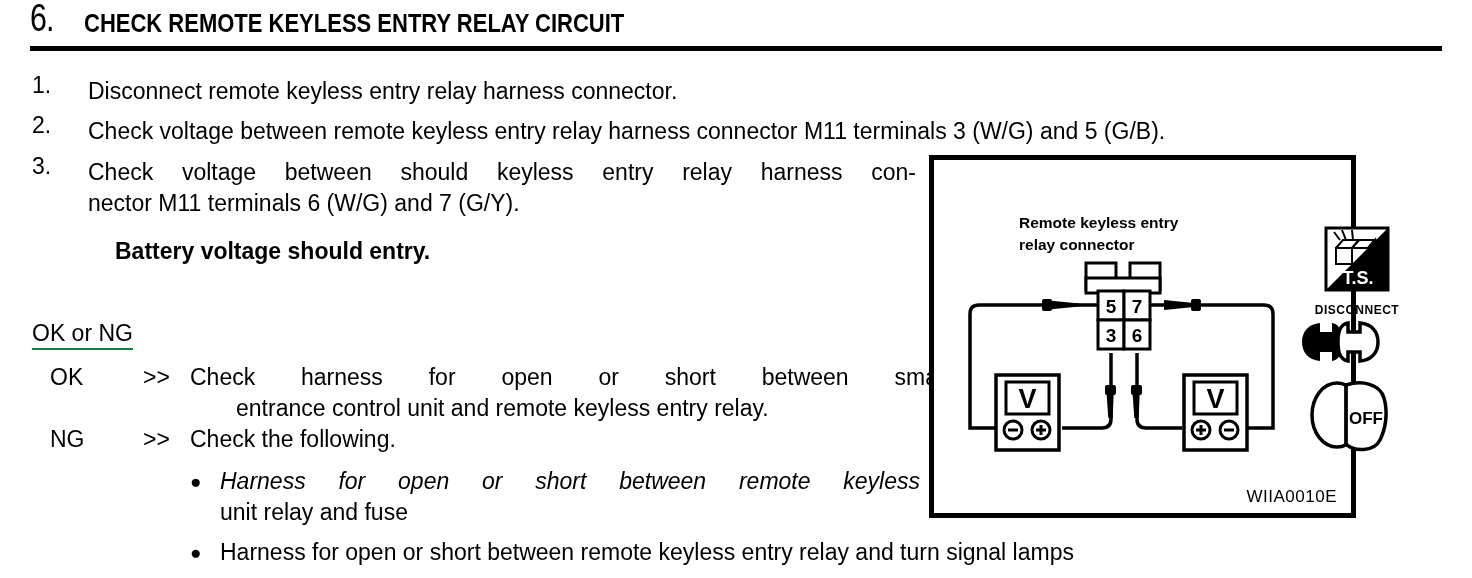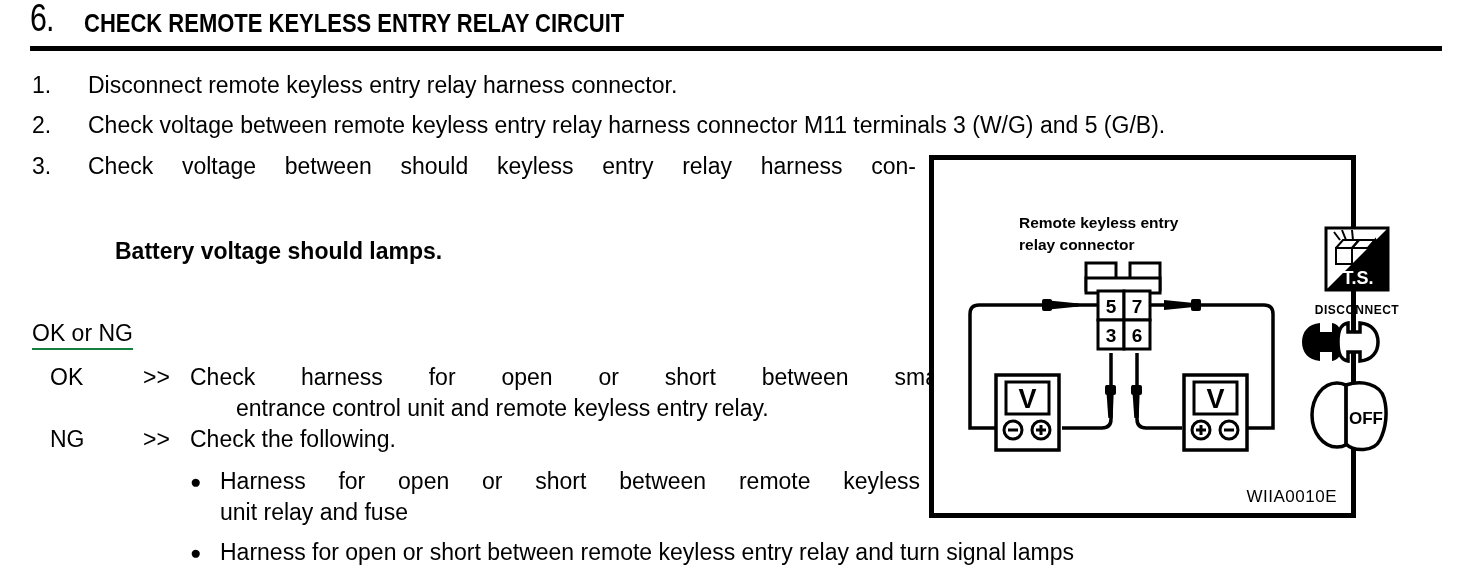--- a/index.html
+++ b/index.html
@@ -65,21 +65,21 @@
   .step-num {
     position: absolute;
     left: 0px;
     top: 0px;
     width: 40px;
     font-size: 23px;
   }
   .step-text {
     position: absolute;
     left: 56px;
-    top: 0px;
+    top: 6px;
     font-size: 23px;
   }
 
   #step1 { left: 32px; top: 70px; width: 1000px; }
   #step2 { left: 32px; top: 110px; width: 1430px; }
   #step3 { left: 32px; top: 151px; width: 880px; }
 
   #step3 .step-text { width: 850px; }
   #step3-line1 {
     display: block;
@@ -167,20 +167,21 @@
   }
   #bullet-1 { left: 190px; top: 466px; width: 760px; }
   #bullet-2 { left: 190px; top: 537px; width: 1260px; }
 
   #b1-line1 {
     display: block;
     width: 700px;
     text-align: justify;
     text-align-last: justify;
     white-space: normal;
+    font-style: italic;
   }
   #b1-line2 { display: block; white-space: nowrap; }
   #b2-line1 { display: block; white-space: nowrap; }
 
   
   #figure-panel {
     position: absolute;
     left: 929px;
     top: 155px;
     width: 427px;
@@ -249,24 +250,25 @@
 
 <div class="step-row" id="step2">
   <span class="step-num">2.</span>
   <span class="step-text">Check voltage between remote keyless entry relay harness connector M11 terminals 3 (W/G) and 5 (G/B).</span>
 </div>
 
 <div class="step-row" id="step3">
   <span class="step-num">3.</span>
   <span class="step-text">
     <span id="step3-line1">Check voltage between should keyless entry relay harness con-</span>
+    <span id="step3-line2">nector M11 terminals 6 (W/G) and 7 (G/Y).</span>
   </span>
 </div>
 
-<div id="result-statement">Battery voltage should lamps.</div>
+<div id="result-statement">Battery voltage should entry.</div>
 
 <div id="oknG-heading">OK or NG</div>
 
 <div class="judge-row" id="judge-ok">
   <span class="judge-label">OK</span>
   <span class="judge-arrow">&gt;&gt;</span>
   <span class="judge-text">
     <span id="ok-line1">Check harness for open or short between smart</span>
     <span id="ok-line2">entrance control unit and remote keyless entry relay.</span>
   </span>

